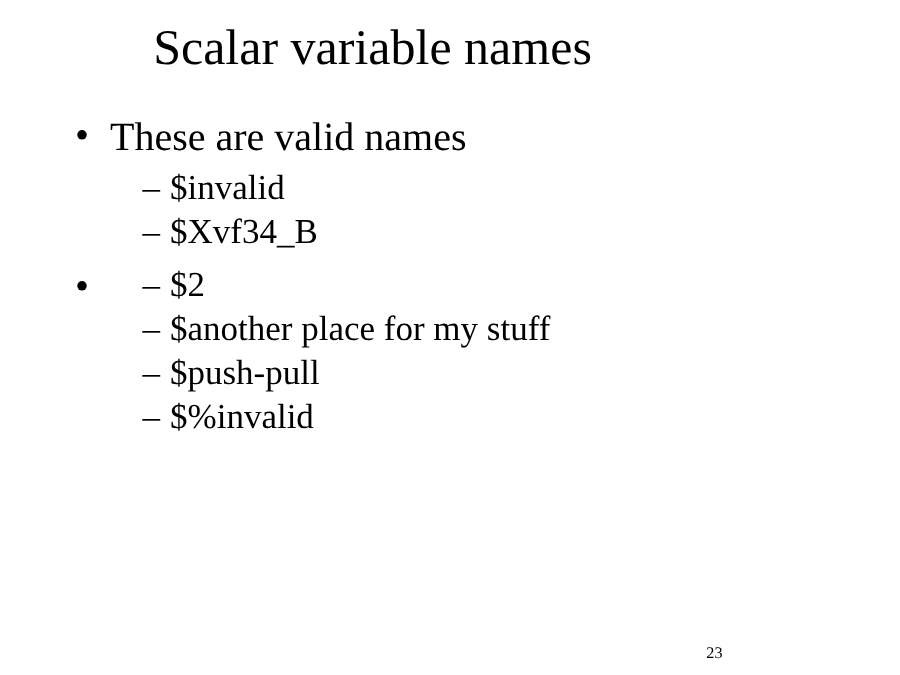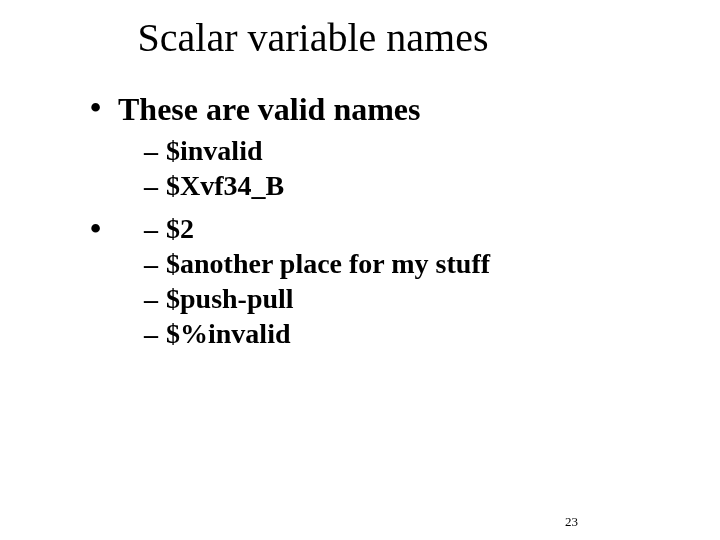--- a/index.html
+++ b/index.html
@@ -10,35 +10,33 @@
     background: #ffffff;
     font-family: "Times New Roman", Times, serif;
     color: #000000;
     position: relative;
   }
   .slide {
     width: 596px;
     height: 540px;
     position: relative;
     box-sizing: border-box;
-    padding-left: 30px;
   }
   .title {
     text-align: center;
     font-size: 40px;
     font-weight: normal;
     margin: 0;
     padding-top: 14px;
     padding-bottom: 10px;
   }
   .content {
     padding-left: 60px;
     padding-right: 40px;
     padding-top: 20px;
-    font-weight: bold;
   }
   .lvl1 {
     font-size: 32px;
     margin: 0;
     padding: 0;
     list-style: none;
   }
   .lvl1 > li {
     position: relative;
     padding-left: 28px;

